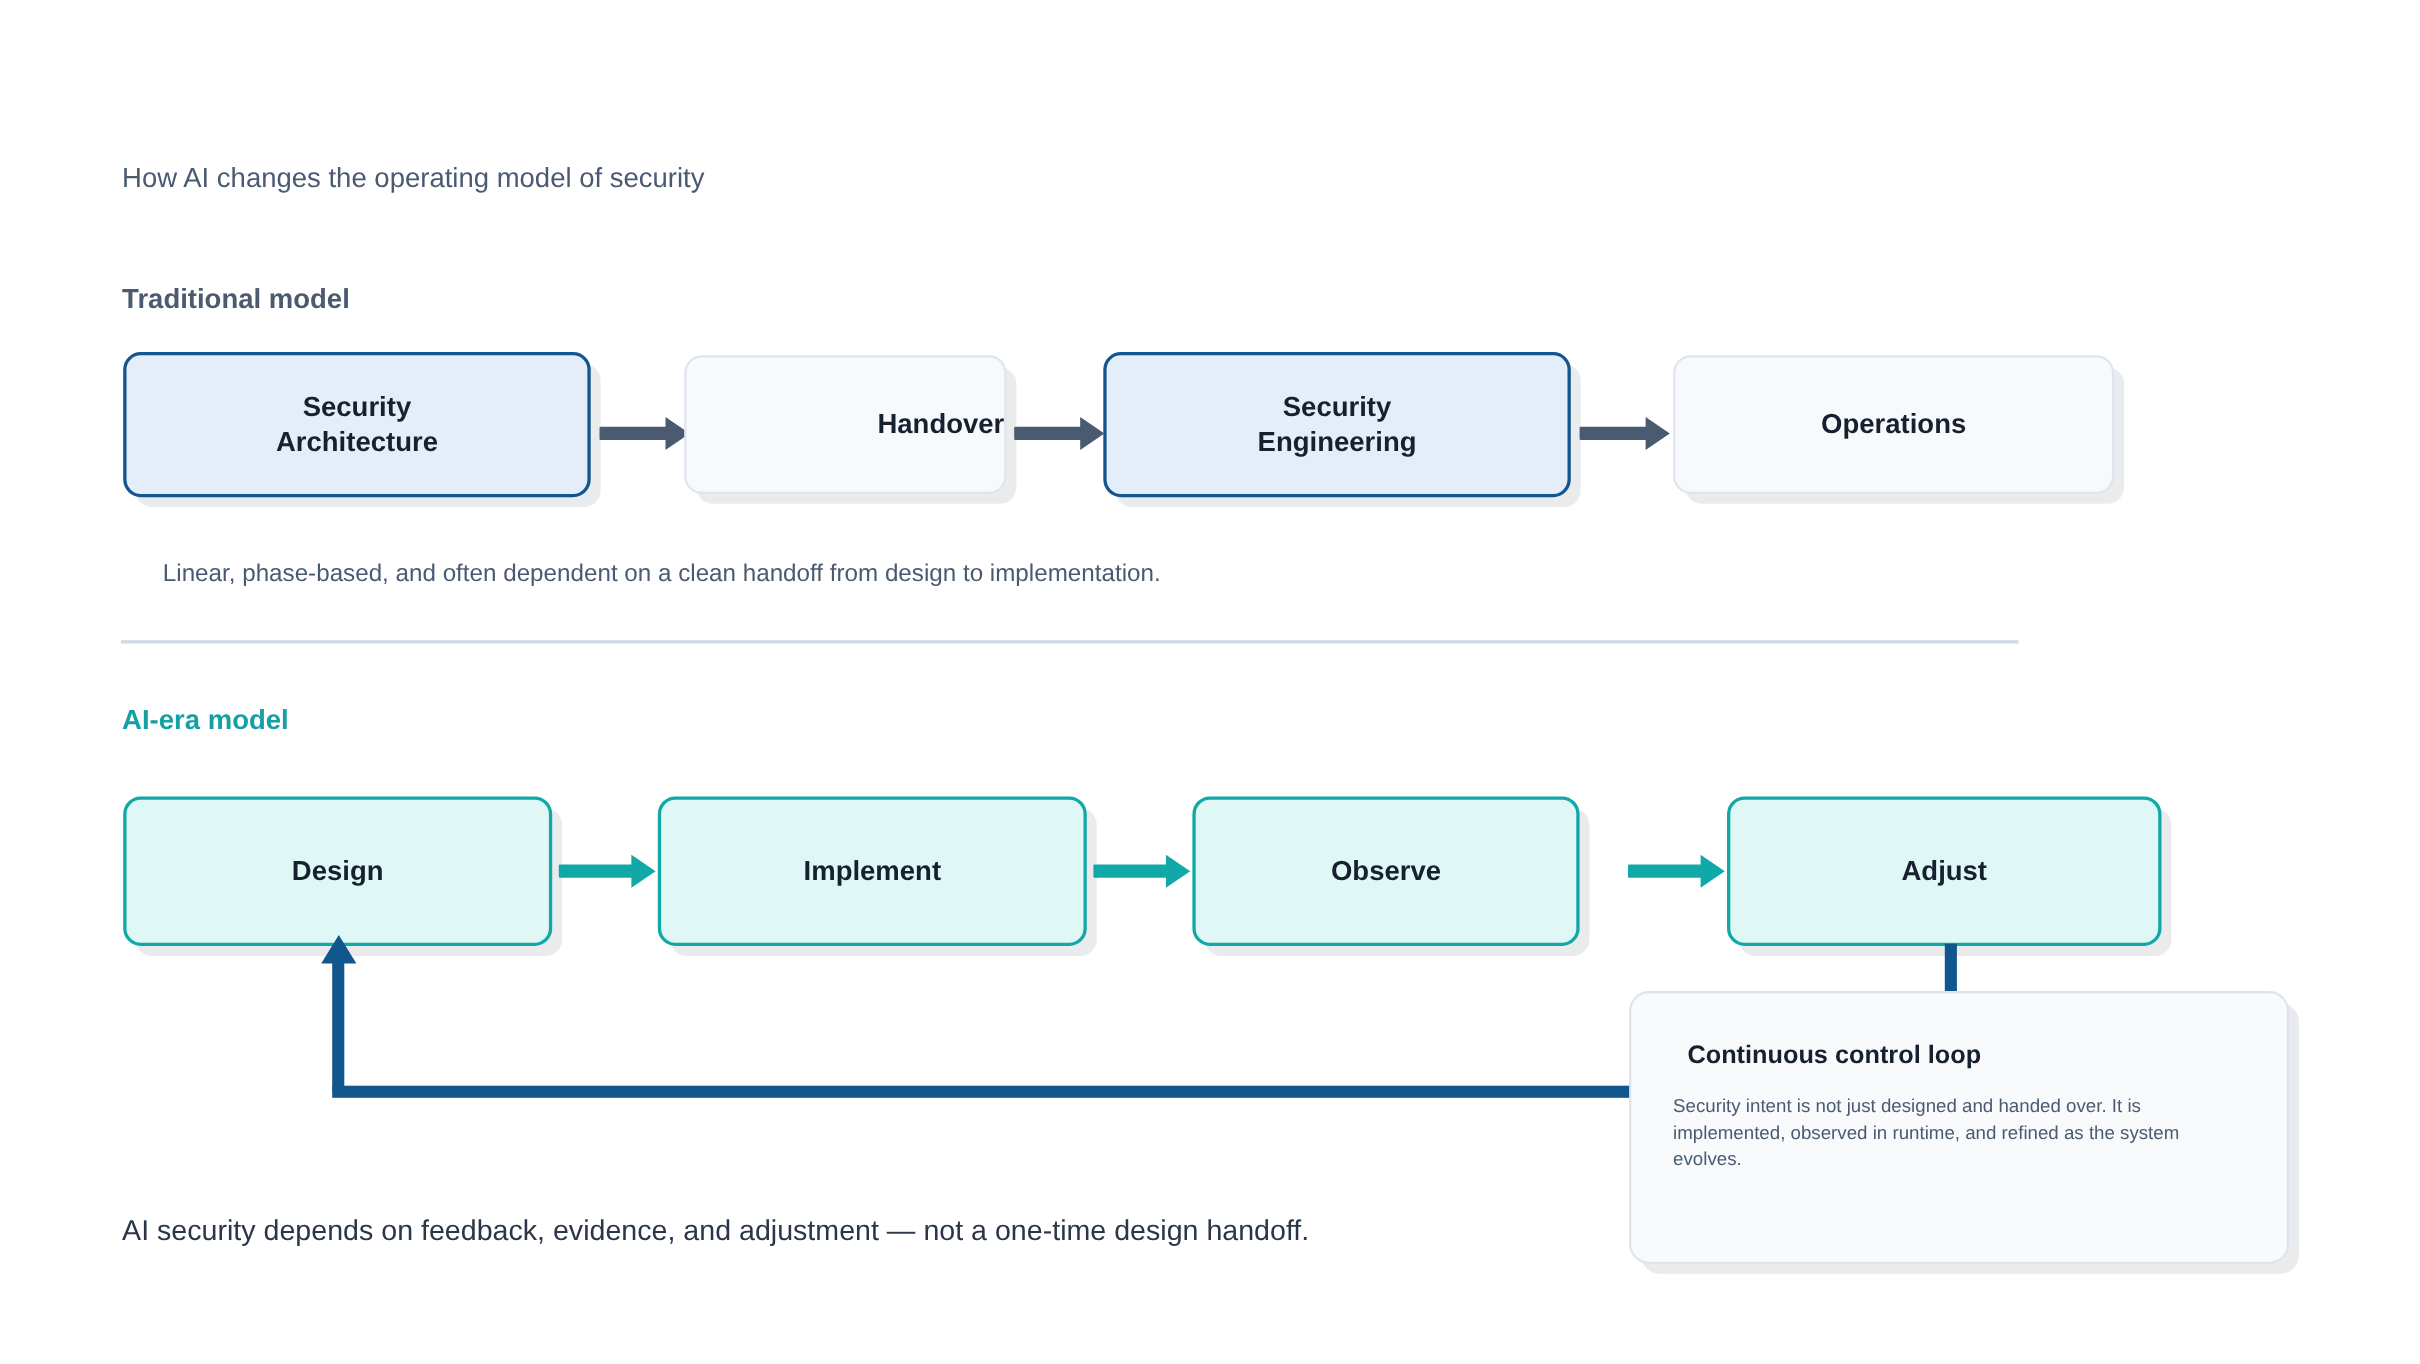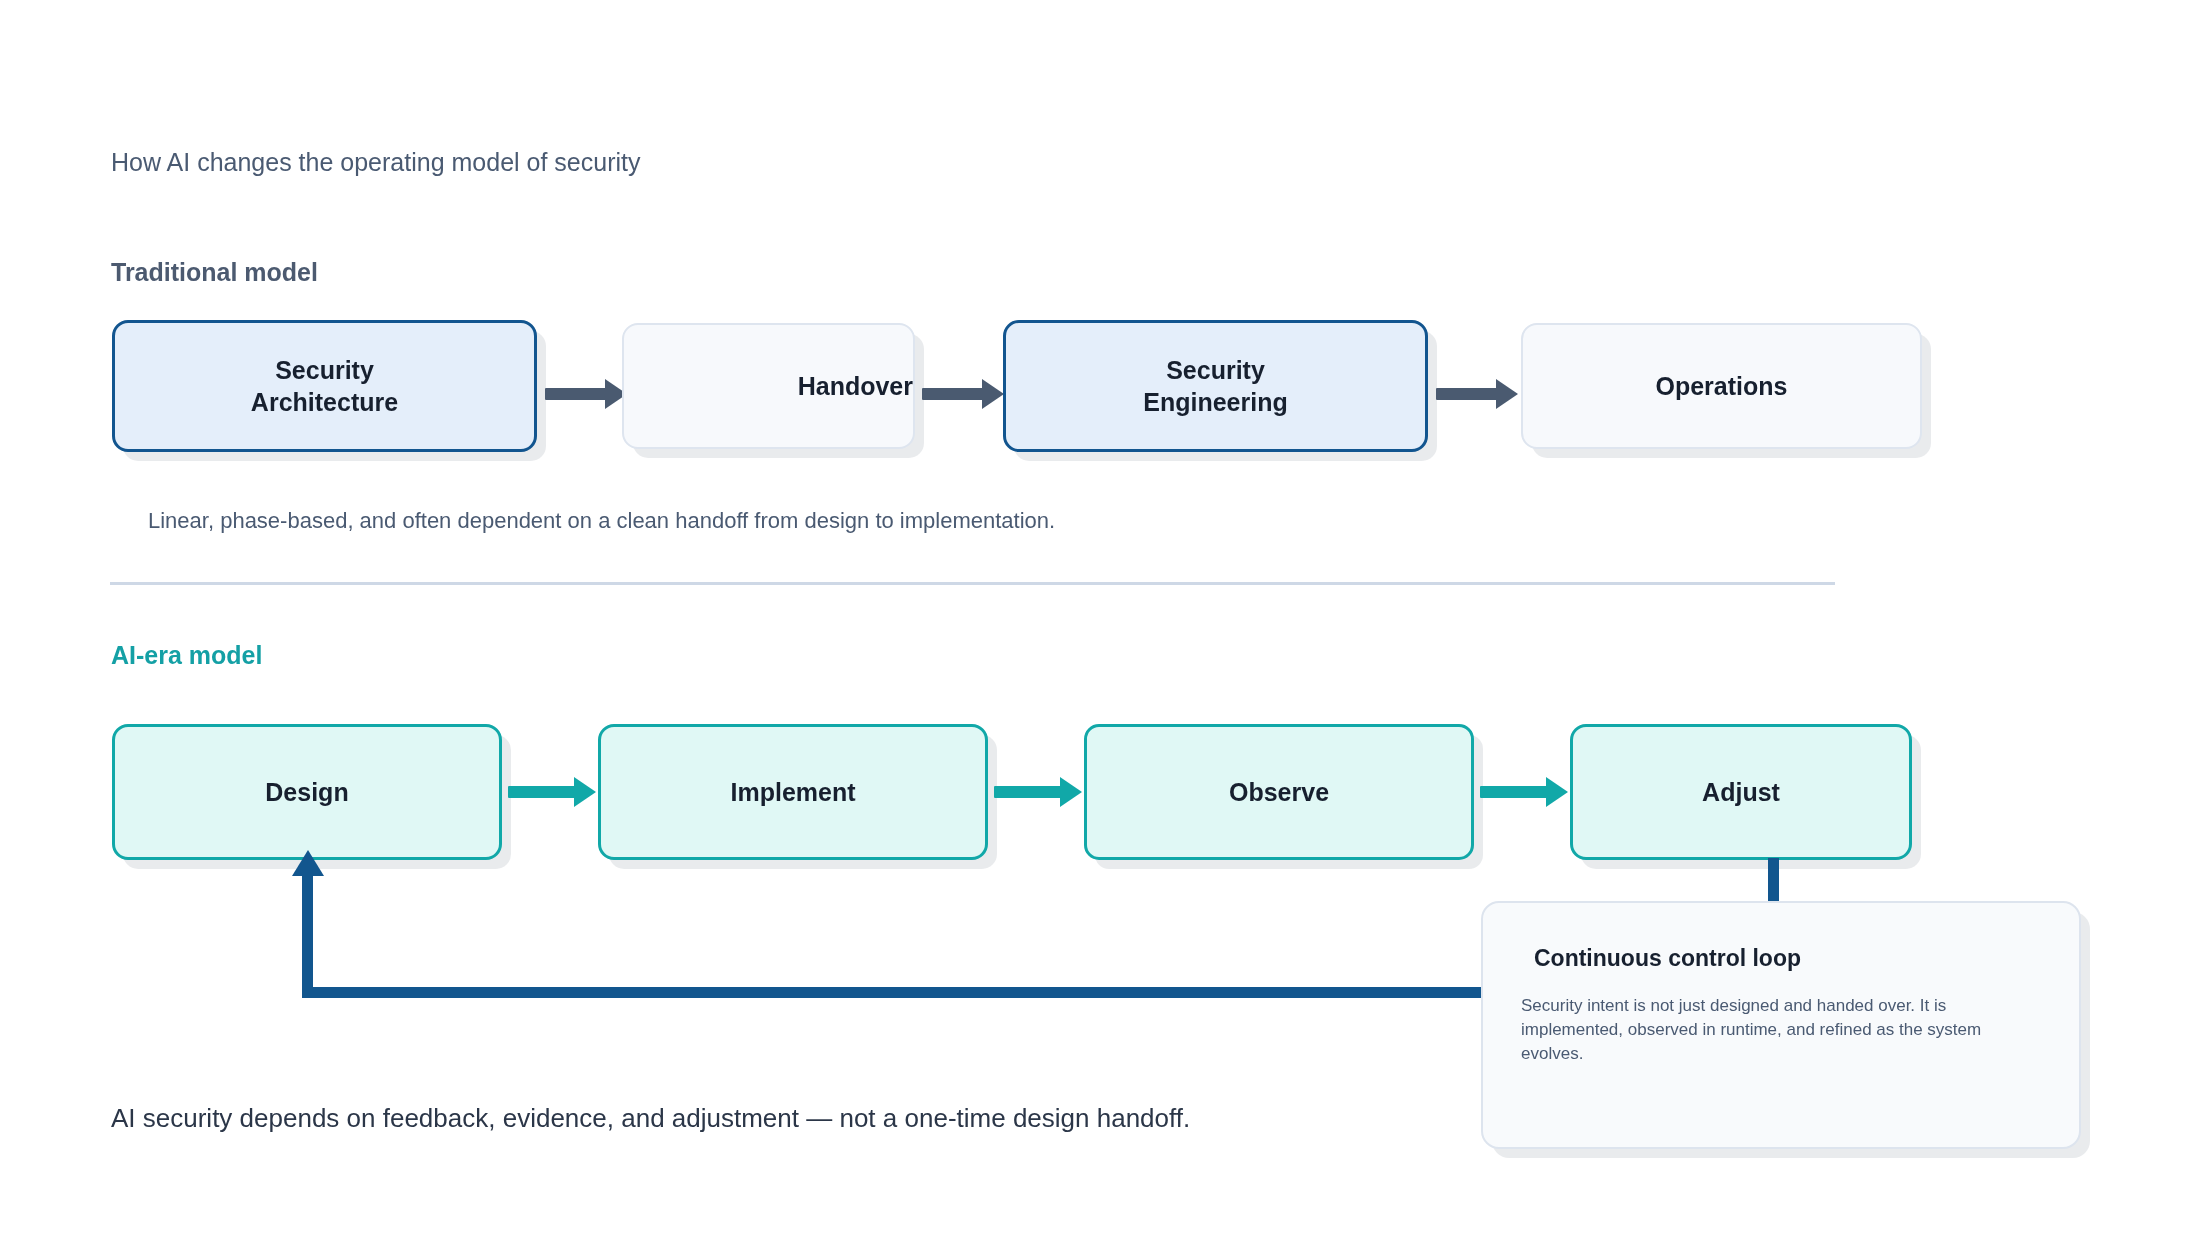--- a/index.html
+++ b/index.html
@@ -247,30 +247,30 @@
 
     <div class="node teal" style="left:598px; top:724px; width:390px; height:136px;">
       <span>Implement</span>
     </div>
 
     <div class="arrow tealarrow" style="left:994px; top:786px; width:88px;">
       <div class="shaft" style="width:68px;"></div>
       <div class="head" style="left:66px;"></div>
     </div>
 
-    <div class="node teal" style="left:1084px; top:724px; width:390px; height:136px;border-radius:15px;">
+    <div class="node teal" style="left:1084px; top:724px; width:352px; height:136px;">
       <span>Observe</span>
     </div>
 
     <div class="arrow tealarrow" style="left:1480px; top:786px; width:88px;">
       <div class="shaft" style="width:68px;"></div>
       <div class="head" style="left:66px;"></div>
     </div>
 
-    <div class="node teal" style="left:1570px; top:724px; width:342px; height:136px;">
+    <div class="node teal" style="left:1570px; top:724px; width:395px; height:136px;">
       <span>Adjust</span>
     </div>
   </div>
 
   <div class="loop-seg loop-down"></div>
   <div class="loop-seg loop-bottom"></div>
   <div class="loop-seg loop-up"></div>
   <div class="loop-arrowhead"></div>
 
   <div class="callout">

